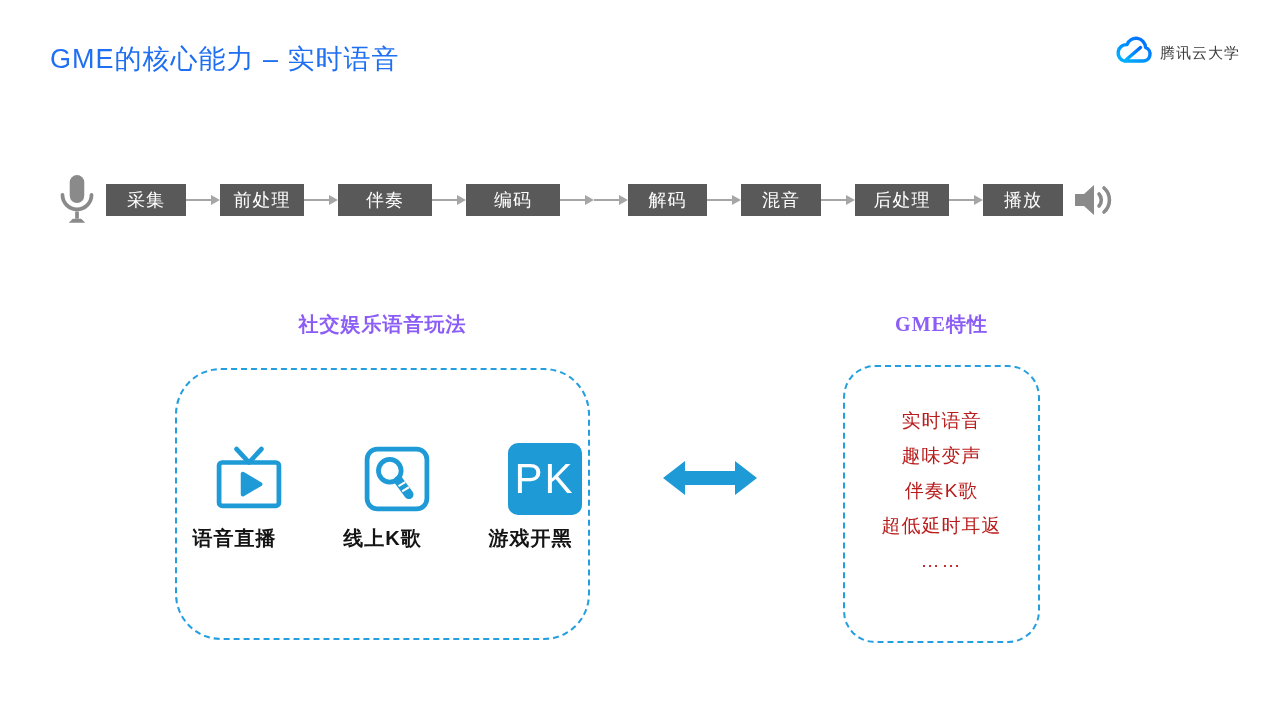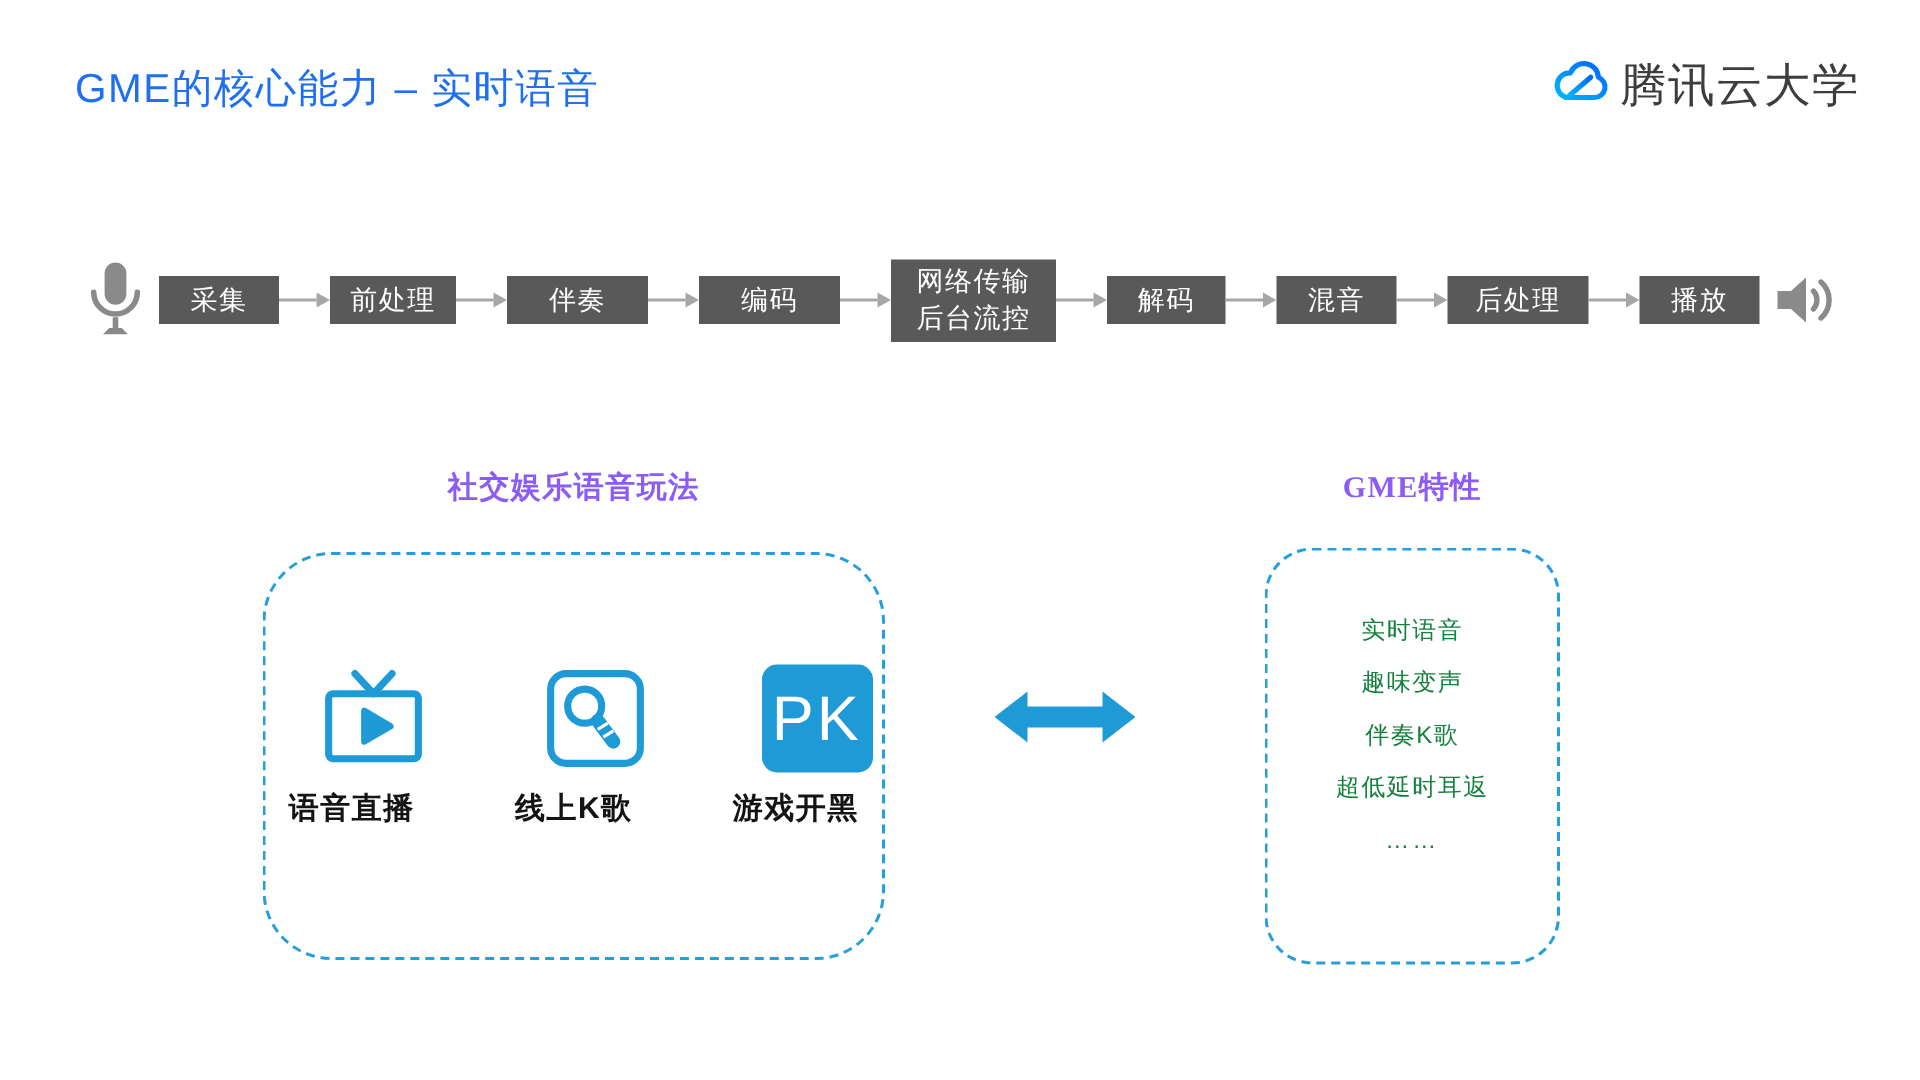--- a/index.html
+++ b/index.html
@@ -4,21 +4,21 @@
 <style>
   * { margin:0; padding:0; box-sizing:border-box; }
   html,body { width:1280px; height:720px; background:#ffffff; overflow:hidden;
               font-family:"Liberation Sans","DejaVu Sans",sans-serif; }
   .slide { position:relative; width:1280px; height:720px; background:#ffffff; }
 
   
   .page-title { position:absolute; left:50px; top:41px; font-size:27px;
                 color:#1f6ff2; letter-spacing:1px; font-weight:400; }
   .logo { position:absolute; right:40px; top:36px; display:flex; align-items:center; gap:6px; }
-  .logo-text { font-size:31px; color:#3d3d3d; font-weight:500; letter-spacing:1px; }
+  .logo-text { font-size:15px; color:#3d3d3d; font-weight:500; letter-spacing:1px; }
 
   
   .flow { position:absolute; left:58px; top:171px; width:1160px; height:58px;
           display:flex; align-items:center; }
   .mic-wrap { margin-right:10px; display:flex; align-items:center; }
   .spk-wrap { margin-left:10px; display:flex; align-items:center; }
   .fbox { background:#595959; color:#ffffff; font-size:18px; height:32px;
           display:flex; align-items:center; justify-content:center; flex:none;
           letter-spacing:1px; }
   .w80{width:80px} .w84{width:84px} .w82{width:94px} .w79{width:79px}
@@ -39,22 +39,22 @@
                    padding-top:36px; }
 
   .scn-item { display:flex; flex-direction:column; align-items:center; width:92px; flex:none; }
   .scn-icon { height:74px; display:flex; align-items:center; justify-content:center;margin-left:28px; }
   .scn-label { margin-top:9px; font-size:20px; font-weight:bold; color:#141414;
                letter-spacing:1px; white-space:nowrap; }
   .pk-badge { width:74px; height:72px; background:#1e9ad6; border-radius:10px;
               color:#ffffff; font-size:42px; letter-spacing:2px;
               display:flex; align-items:center; justify-content:center; }
 
-  .feat-line { height:35px; line-height:35px; text-align:center; font-size:16px;
-               color:#15803d; letter-spacing:1px; }
+  .feat-line { height:35px; line-height:35px; text-align:center; font-size:19px;
+               color:#b91c1c; letter-spacing:1px; }
   .feat-line.dots { letter-spacing:2px; }
 
   .mid-arrow { position:absolute; left:663px; top:459px; }
 </style>
 </head>
 <body>
 
 <div class="slide">
 
   <div class="page-title">GME的核心能力 – 实时语音</div>
@@ -110,24 +110,20 @@
       </svg>
 
     <div class="fbox w82">
         <span>编码</span>
       </div>
     <svg class="flow-arrow" width="34" height="12" viewBox="0 0 34 12">
         <line x1="0" y1="6" x2="25" y2="6" stroke="#a6a6a6" stroke-width="2"></line>
         <polygon points="25,1 34,6 25,11" fill="#a6a6a6"></polygon>
       </svg>
 
-    <div class="fbox netbox">
-      <span>网络传输</span>
-      <span>后台流控</span>
-    </div>
     <svg class="flow-arrow" width="34" height="12" viewBox="0 0 34 12">
         <line x1="0" y1="6" x2="25" y2="6" stroke="#a6a6a6" stroke-width="2"></line>
         <polygon points="25,1 34,6 25,11" fill="#a6a6a6"></polygon>
       </svg>
 
     <div class="fbox w79">
         <span>解码</span>
       </div>
     <svg class="flow-arrow" width="34" height="12" viewBox="0 0 34 12">
         <line x1="0" y1="6" x2="25" y2="6" stroke="#a6a6a6" stroke-width="2"></line>

